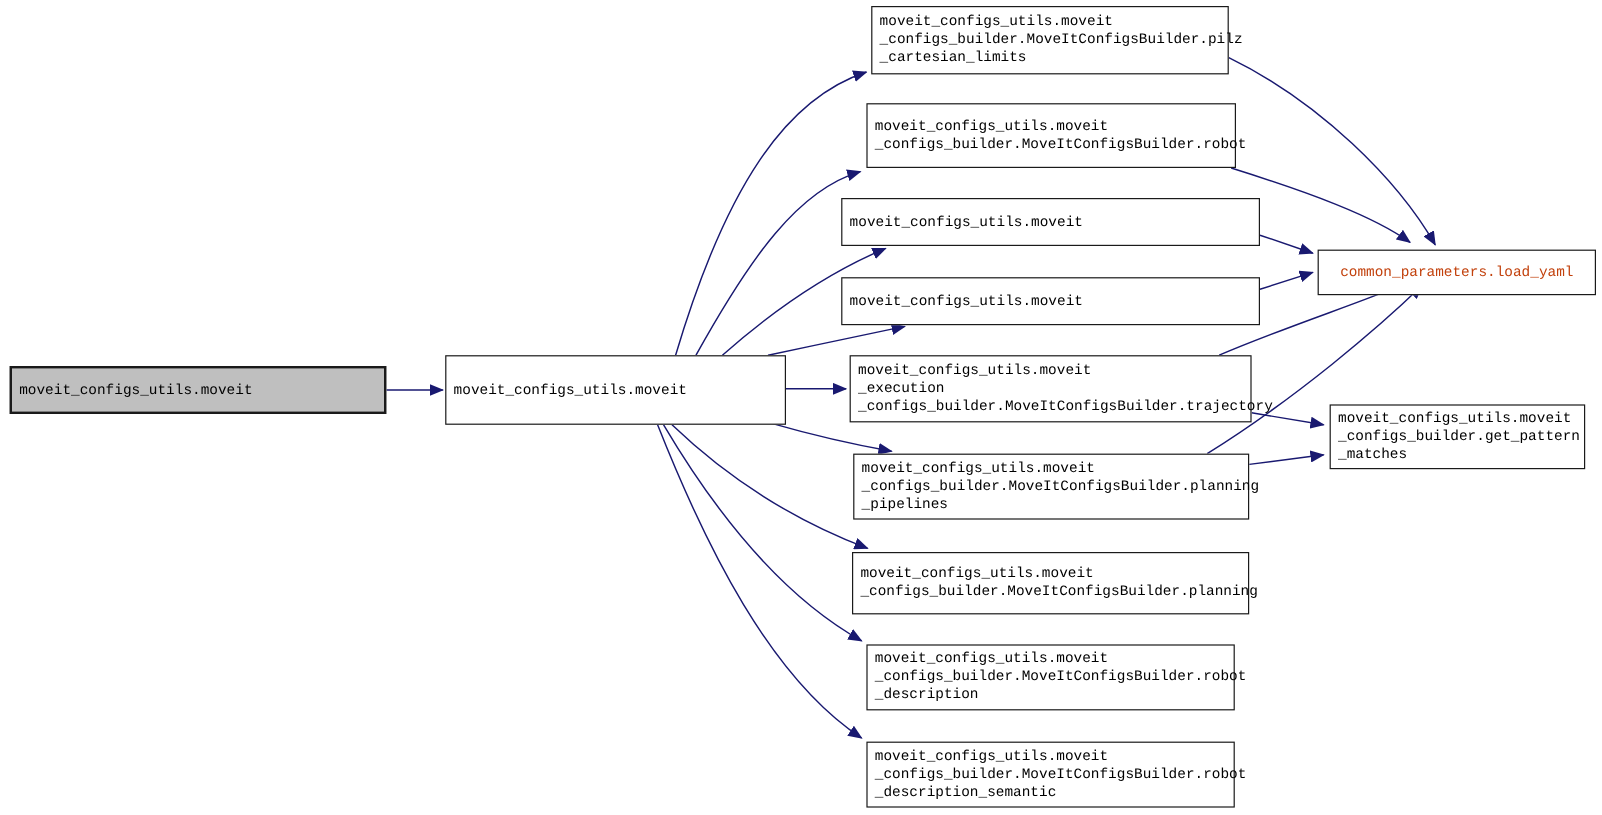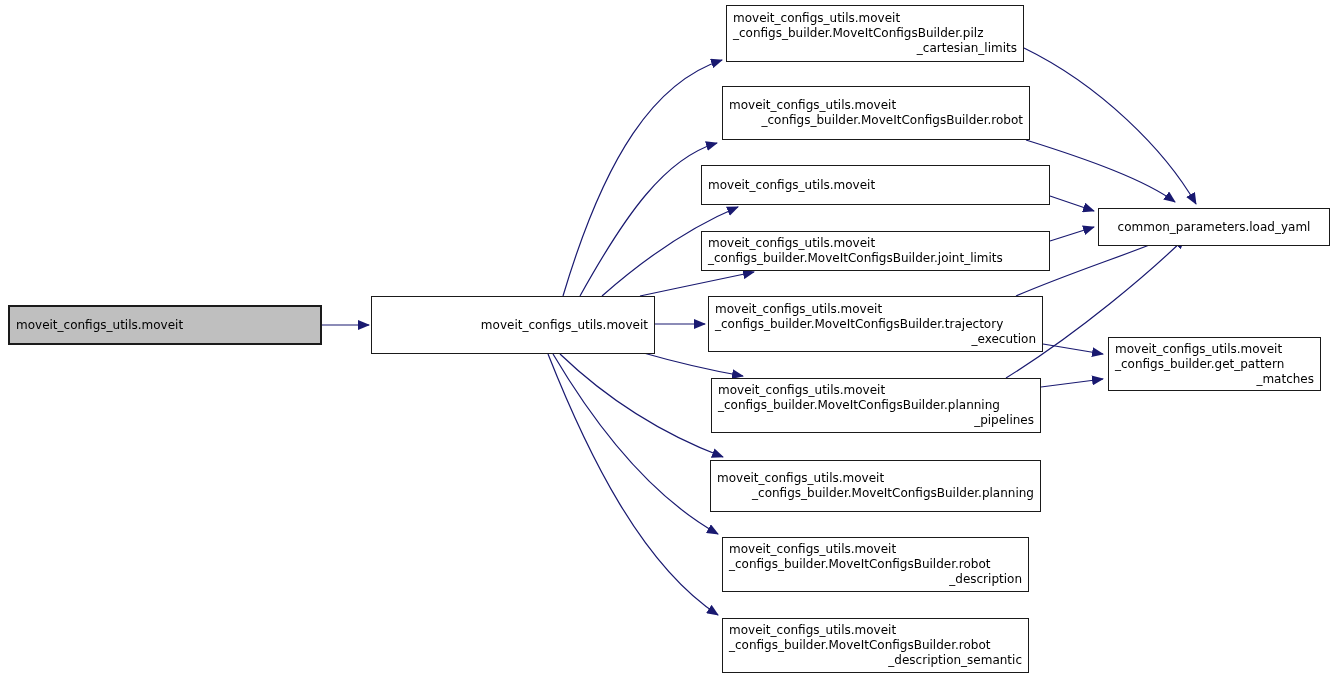--- a/index.html
+++ b/index.html
@@ -12,24 +12,24 @@
   }
   #edge-layer{position:absolute;left:0;top:0;width:1335px;height:679px;}
   .edge{fill:none;stroke-width:1.2px;}
   .node{
     position:absolute;
     box-sizing:border-box;
     border:1px solid #1a1a1a;
     background:#ffffff;
     display:flex;flex-direction:column;justify-content:center;
     font-size:12px;line-height:15px;color:#000000;
-    padding:18px 6px;white-space:nowrap;
+    padding:18px 6px;white-space:nowrap;font-family:Liberation Mono, monospace;
   }
   .node .line{text-align:left;}
-  .node.center-last .line:last-child{text-align:right;}
+  .node.center-last .line:last-child{text-align:left;}
   .node.center-all .line{text-align:center;}
   .node.highlight{border-width:2px;}
 </style>
 </head>
 <body>
 
 <div id="canvas" style="background: rgb(255, 255, 255);">
 
   <svg id="edge-layer" width="1335" height="679" viewBox="0 0 1335 679" xmlns="http://www.w3.org/2000/svg">
     <defs>
@@ -75,27 +75,26 @@
     <div class="line">moveit_configs_utils.moveit</div>
     <div class="line">_configs_builder.MoveItConfigsBuilder.robot</div>
   </div>
 
   <div class="node" style="left: 701px; top: 165px; width: 349px; height: 40px; background: rgb(255, 255, 255); border-color: rgb(26, 26, 26); color: rgb(0, 0, 0);">
     <div class="line">moveit_configs_utils.moveit</div>
   </div>
 
   <div class="node" style="left: 701px; top: 231px; width: 349px; height: 40px; background: rgb(255, 255, 255); border-color: rgb(26, 26, 26); color: rgb(0, 0, 0);">
     <div class="line">moveit_configs_utils.moveit</div>
-    <div class="line">_configs_builder.MoveItConfigsBuilder.joint_limits</div>
   </div>
 
   <div class="node center-last" style="left: 708px; top: 296px; width: 335px; height: 56px; background: rgb(255, 255, 255); border-color: rgb(26, 26, 26); color: rgb(0, 0, 0);">
     <div class="line">moveit_configs_utils.moveit</div>
+    <div class="line">_execution</div>
     <div class="line">_configs_builder.MoveItConfigsBuilder.trajectory</div>
-    <div class="line">_execution</div>
   </div>
 
   <div class="node center-last" style="left: 711px; top: 378px; width: 330px; height: 55px; background: rgb(255, 255, 255); border-color: rgb(26, 26, 26); color: rgb(0, 0, 0);">
     <div class="line">moveit_configs_utils.moveit</div>
     <div class="line">_configs_builder.MoveItConfigsBuilder.planning</div>
     <div class="line">_pipelines</div>
   </div>
 
   <div class="node center-last" style="left: 710px; top: 460px; width: 331px; height: 52px; background: rgb(255, 255, 255); border-color: rgb(26, 26, 26); color: rgb(0, 0, 0);">
     <div class="line">moveit_configs_utils.moveit</div>
@@ -107,21 +106,21 @@
     <div class="line">_configs_builder.MoveItConfigsBuilder.robot</div>
     <div class="line">_description</div>
   </div>
 
   <div class="node center-last" style="left: 722px; top: 618px; width: 307px; height: 55px; background: rgb(255, 255, 255); border-color: rgb(26, 26, 26); color: rgb(0, 0, 0);">
     <div class="line">moveit_configs_utils.moveit</div>
     <div class="line">_configs_builder.MoveItConfigsBuilder.robot</div>
     <div class="line">_description_semantic</div>
   </div>
 
-  <div class="node center-all" style="left: 1098px; top: 208px; width: 232px; height: 20px; background: rgb(255, 255, 255); border-color: rgb(26, 26, 26); color: #000000;">
+  <div class="node center-all" style="left: 1098px; top: 208px; width: 232px; height: 20px; background: rgb(255, 255, 255); border-color: rgb(26, 26, 26); color: #c2410c;">
     <div class="line">common_parameters.load_yaml</div>
   </div>
 
   <div class="node center-last" style="left: 1108px; top: 337px; width: 213px; height: 54px; background: rgb(255, 255, 255); border-color: rgb(26, 26, 26); color: rgb(0, 0, 0);">
     <div class="line">moveit_configs_utils.moveit</div>
     <div class="line">_configs_builder.get_pattern</div>
     <div class="line">_matches</div>
   </div>
 
 </div>

